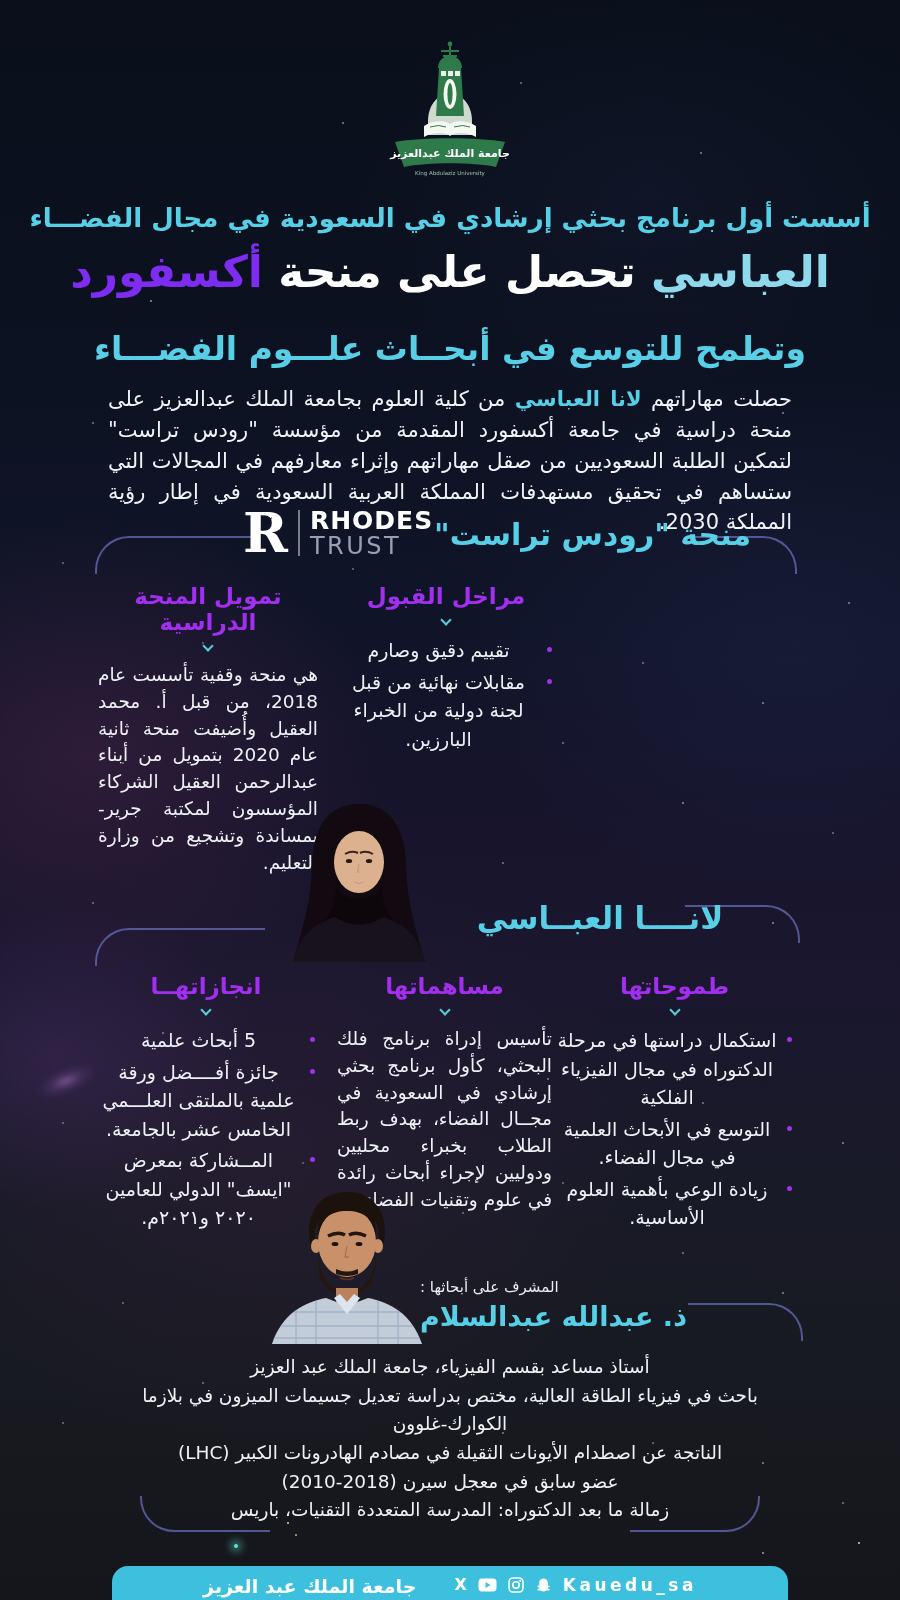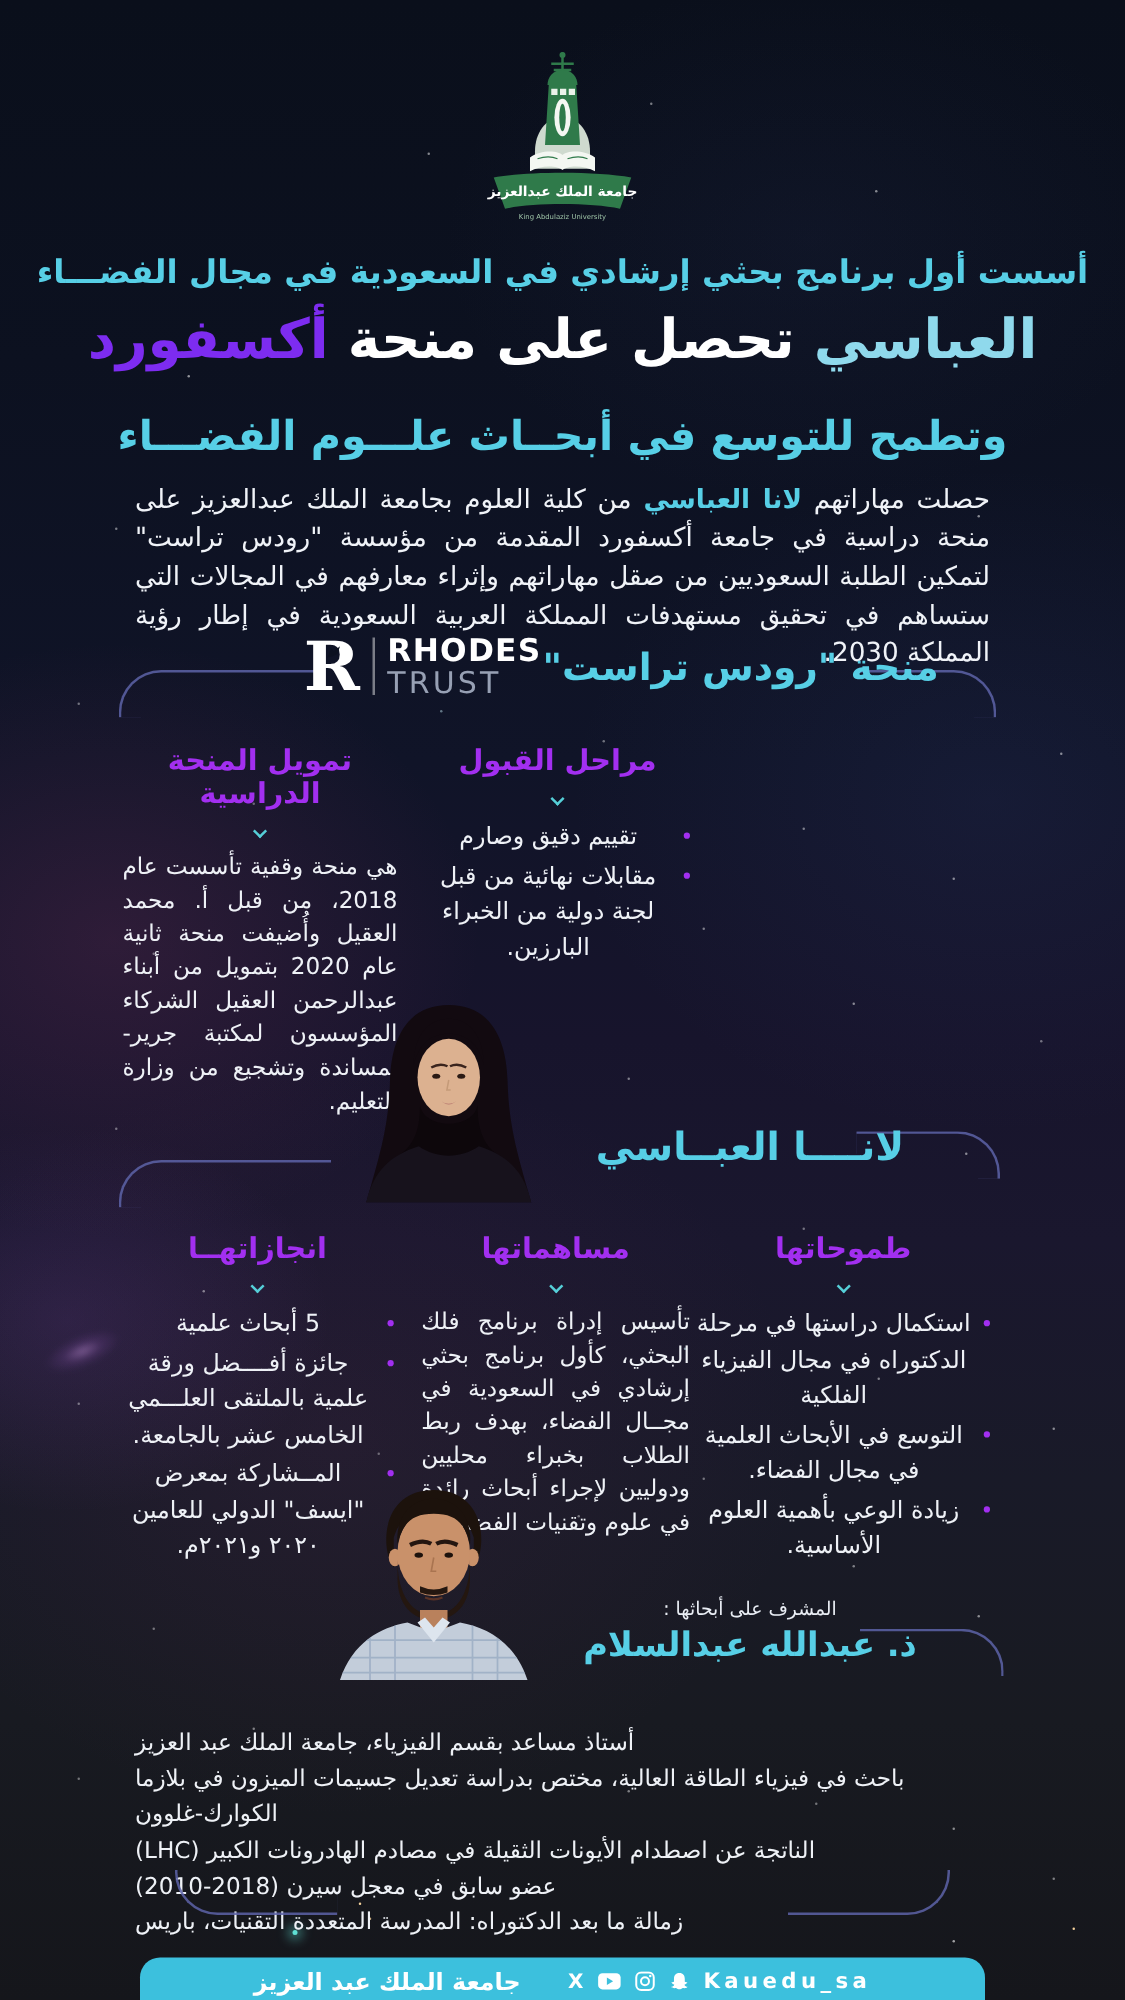--- a/index.html
+++ b/index.html
@@ -66,41 +66,41 @@
 
   
   .brk{position:absolute;width:160px;height:38px;opacity:.85;}
   .brk.tl{border-top:2px solid var(--bracket,#5d63a8);border-left:2px solid var(--bracket,#5d63a8);border-top-left-radius:34px;}
   .brk.tr{border-top:2px solid var(--bracket,#5d63a8);border-right:2px solid var(--bracket,#5d63a8);border-top-right-radius:34px;}
   .brk.bl{border-bottom:2px solid var(--bracket,#5d63a8);border-left:2px solid var(--bracket,#5d63a8);border-bottom-left-radius:34px;}
   .brk.br{border-bottom:2px solid var(--bracket,#5d63a8);border-right:2px solid var(--bracket,#5d63a8);border-bottom-right-radius:34px;}
 
   
   .col{position:absolute;}
-  .col h3{margin:13px;text-align:center;font-size:23px;font-weight:800;color:var(--purple,#a22ff0);}
+  .col h3{margin:0;text-align:center;font-size:23px;font-weight:800;color:var(--purple,#a22ff0);}
   .chev{display:block;margin:7px auto 12px;width:8px;height:8px;
     border-left:2px solid var(--teal-chevron,#56cfd8);border-bottom:2px solid var(--teal-chevron,#56cfd8);
     transform:rotate(-45deg);}
   .col .body{font-size:19px;line-height:1.5;text-align:center;color:#eef1f6;}
   .col .body.just{text-align:justify;font-size:18.5px;line-height:1.45;}
   ul.plain{list-style:none;margin:0;padding:0;}
   ul.plain li{margin-bottom:2px;}
   ul.dots{list-style:none;margin:0;padding:0;}
   ul.dots li{position:relative;padding-right:15px;margin-bottom:3px;}
   ul.dots li::before{content:"";position:absolute;right:0;top:11px;width:5px;height:5px;border-radius:50%;
     background:var(--purple,#a22ff0);}
 
   
   .lana-name-block{top:900px;left:420px;width:360px;text-align:center;}
   .lana-name{font-size:31px;font-weight:800;color:var(--cyan,#49c7e3);}
   .lana-college{margin-top:7px;font-size:15px;color:#e9edf4;}
-  .sup-block{top:1278px;left:420px;width:360px;text-align:center;}
+  .sup-block{top:1278px;left:420px;width:360px;text-align:left;}
   .sup-label{font-size:15px;color:#e9edf4;}
   .sup-name{margin-top:5px;font-size:27px;font-weight:800;color:var(--cyan,#49c7e3);}
-  .bio{top:1353px;right:108px;left:108px;font-size:18.5px;line-height:1.55;text-align:left;color:#eef1f6;margin-top:28px;}
+  .bio{top:1353px;right:108px;left:108px;font-size:18.5px;line-height:1.55;text-align:center;color:#eef1f6;}
 
   
   .footer-bar{top:1566px;left:112px;right:112px;height:58px;border-radius:16px;
     background:var(--footer-bar,#3cc0dd);display:flex;direction:ltr;align-items:flex-start;
     justify-content:center;gap:38px;padding-top:9px;color:#fff;}
   .footer-bar .uni{font-size:19px;font-weight:700;}
   .social{display:flex;align-items:center;gap:11px;}
   .xicon{font-size:16px;font-weight:800;letter-spacing:0;line-height:1;}
   .handle{font-size:17px;font-weight:700;letter-spacing:3.5px;}
 </style>

